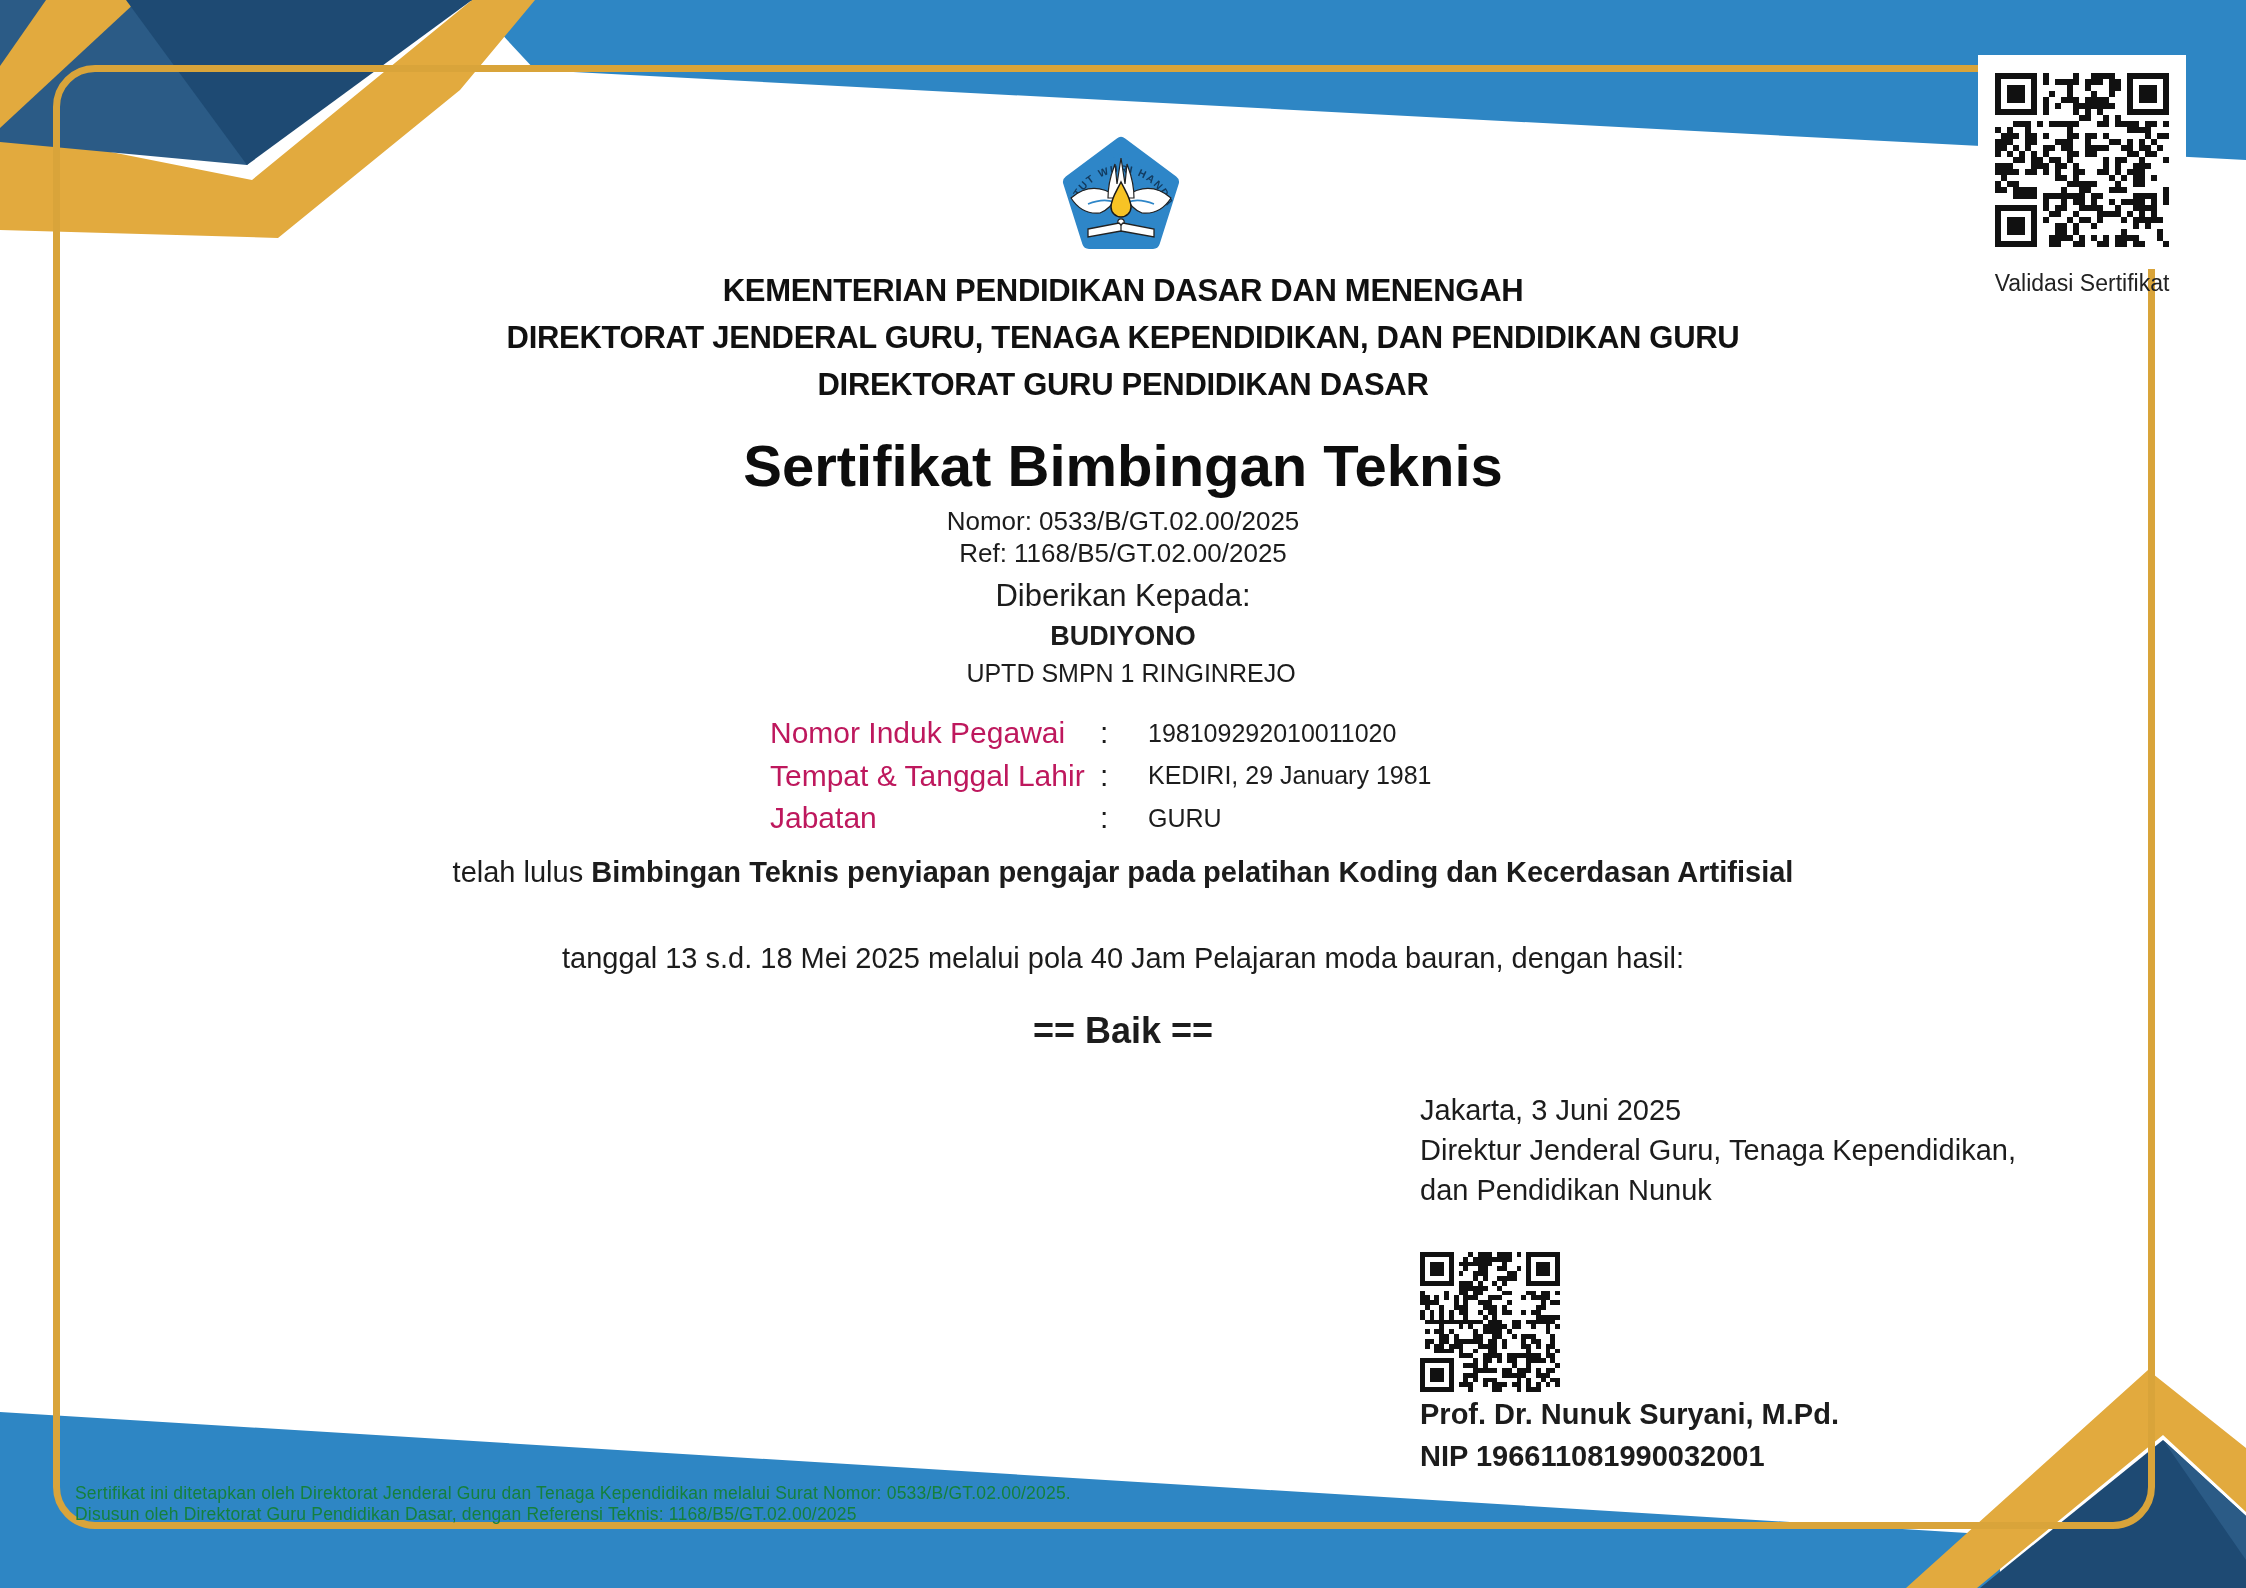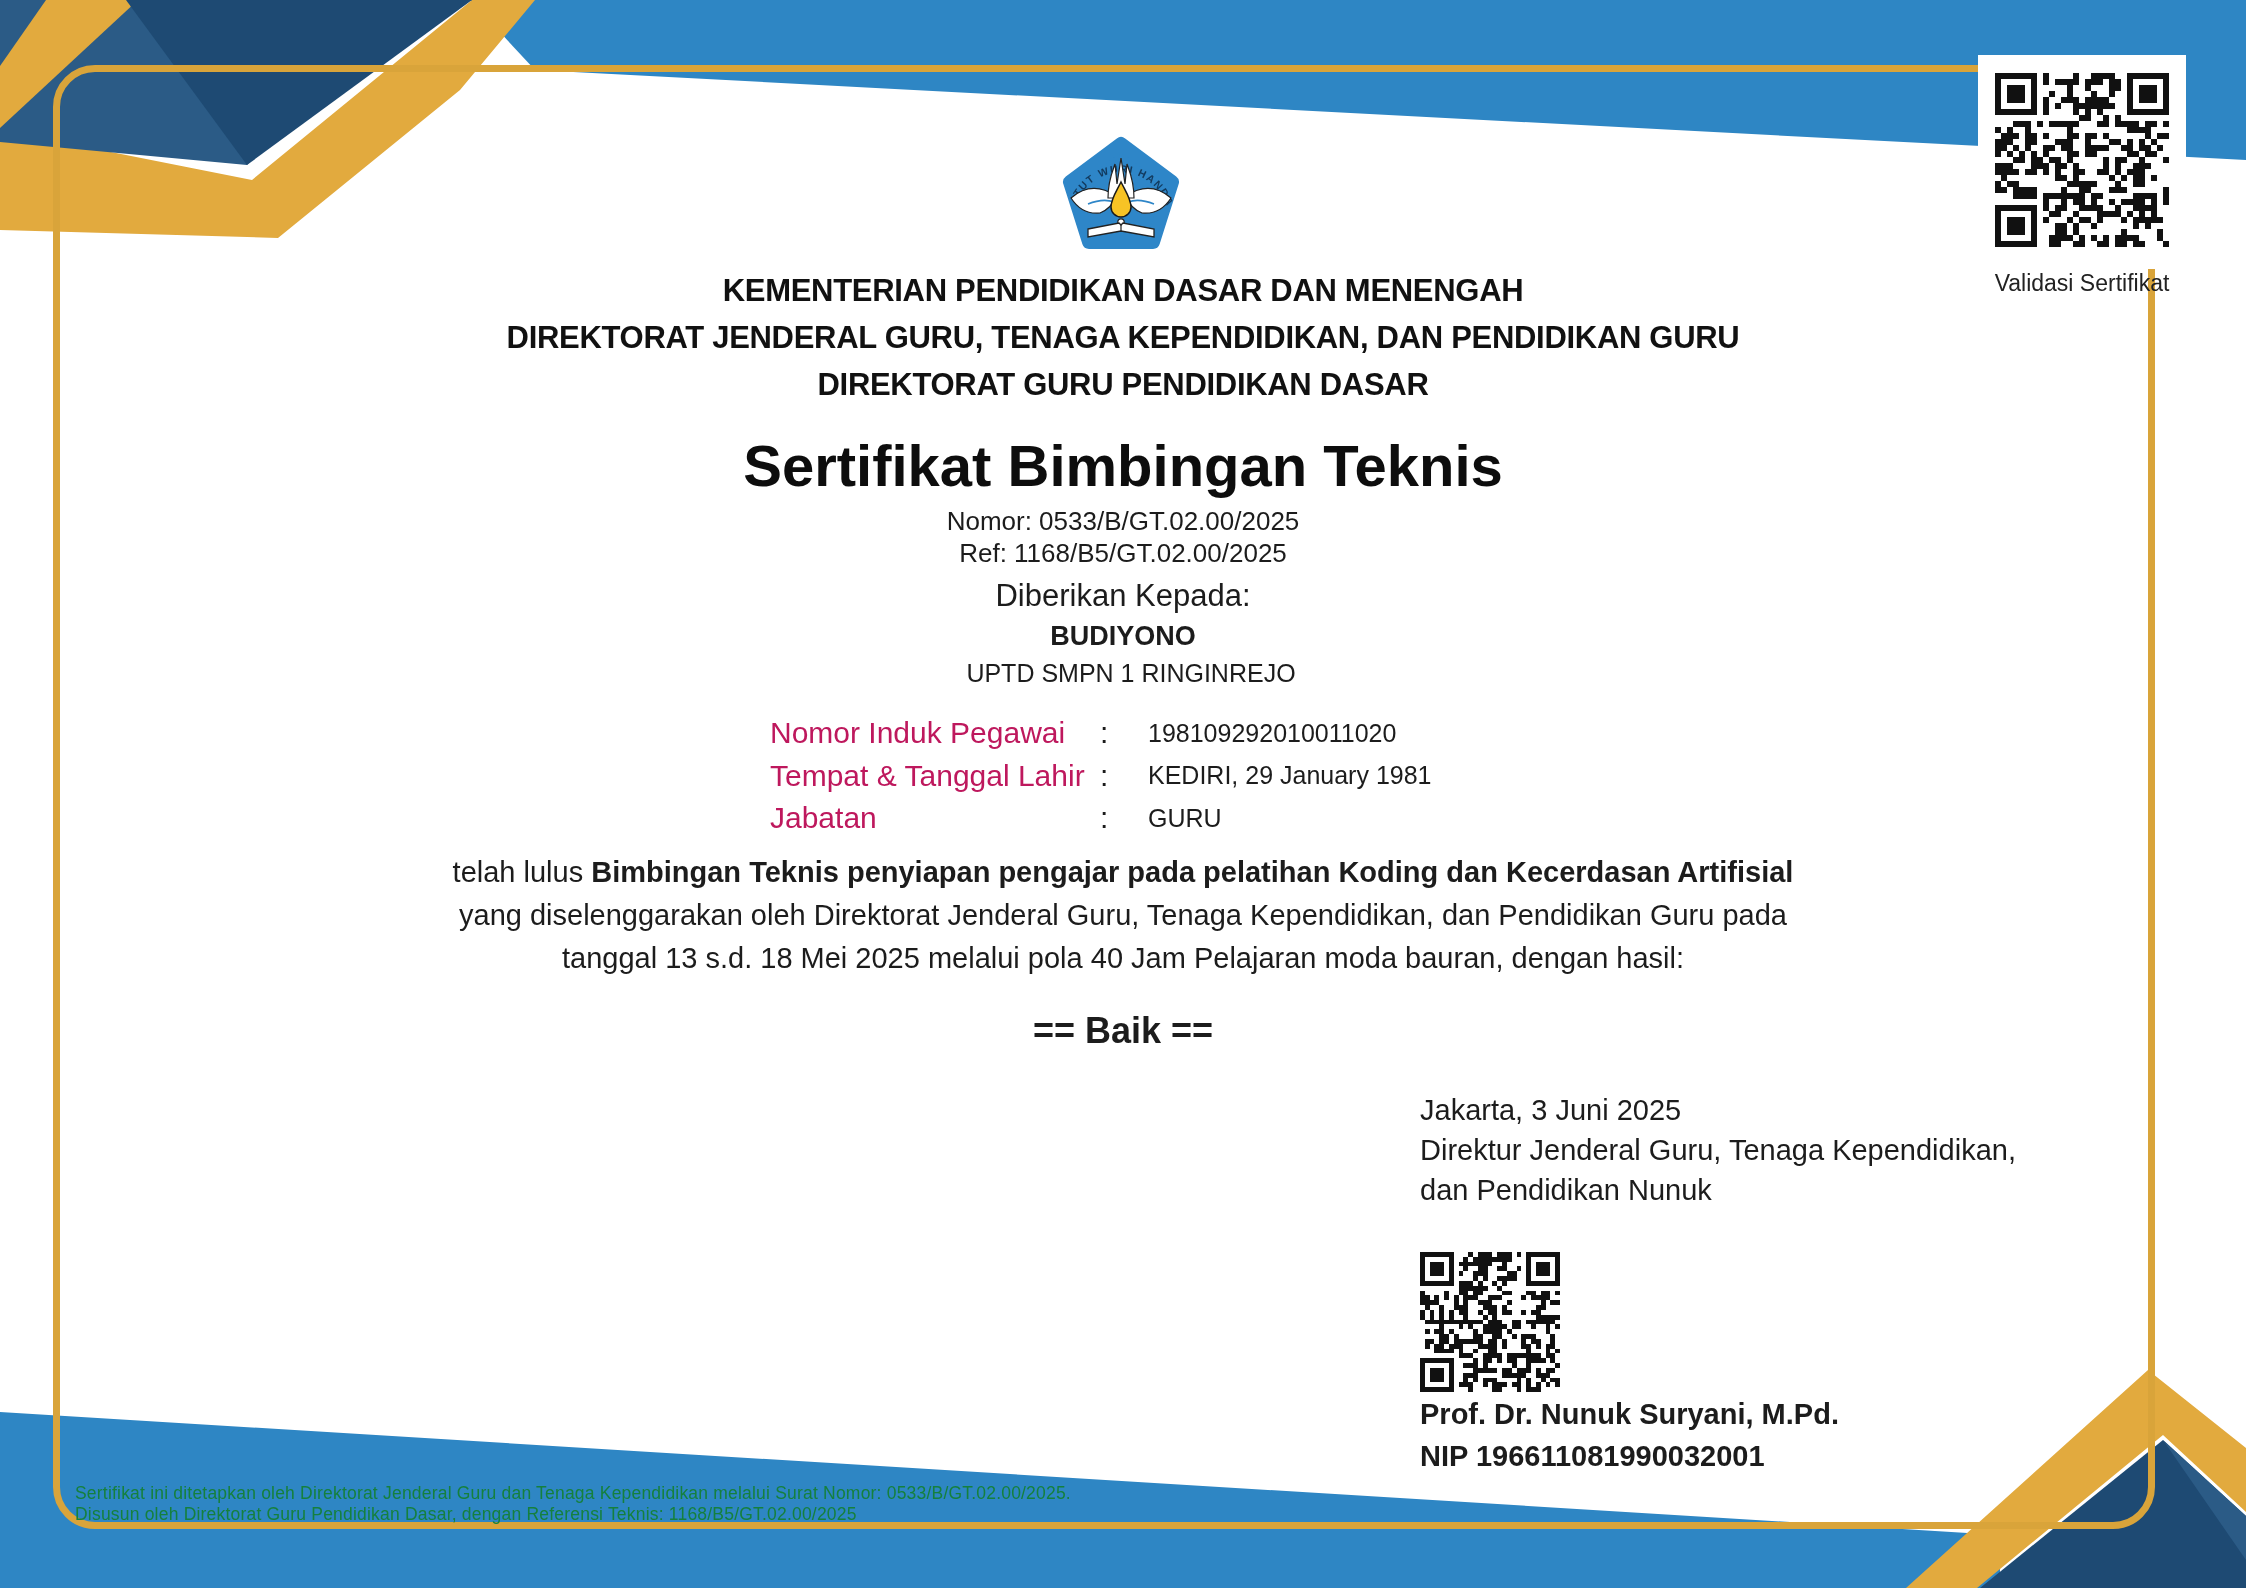--- a/index.html
+++ b/index.html
@@ -418,21 +418,20 @@
     <div class="val">198109292010011020</div>
     <div class="lab">Tempat &amp; Tanggal Lahir</div>
     <div class="sep">:</div>
     <div class="val">KEDIRI, 29 January 1981</div>
     <div class="lab">Jabatan</div>
     <div class="sep">:</div>
     <div class="val">GURU</div>
   </div>
 
   <div class="cline body-line" style="top:856px"><span>telah lulus </span><strong>Bimbingan Teknis penyiapan pengajar pada pelatihan Koding dan Kecerdasan Artifisial</strong></div>
-  <div class="cline body-line" style="top:899px">yang diselenggarakan oleh Direktorat Jenderal Guru, Tenaga Kependidikan, dan Pendidikan Guru pada</div>
   <div class="cline body-line" style="top:942px">tanggal 13 s.d. 18 Mei 2025 melalui pola 40 Jam Pelajaran moda bauran, dengan hasil:</div>
 
   <div class="cline result" style="top:1010px">== Baik ==</div>
 
   <div class="sign-block">
     <div>Jakarta, 3 Juni 2025</div>
     <div>Direktur Jenderal Guru, Tenaga Kependidikan,</div>
     <div>dan Pendidikan Nunuk</div>
   </div>
   <div class="sign-qr" id="qr-sign"><svg width="140" height="140" viewBox="0 0 29 29" shape-rendering="crispEdges" fill="#111">

